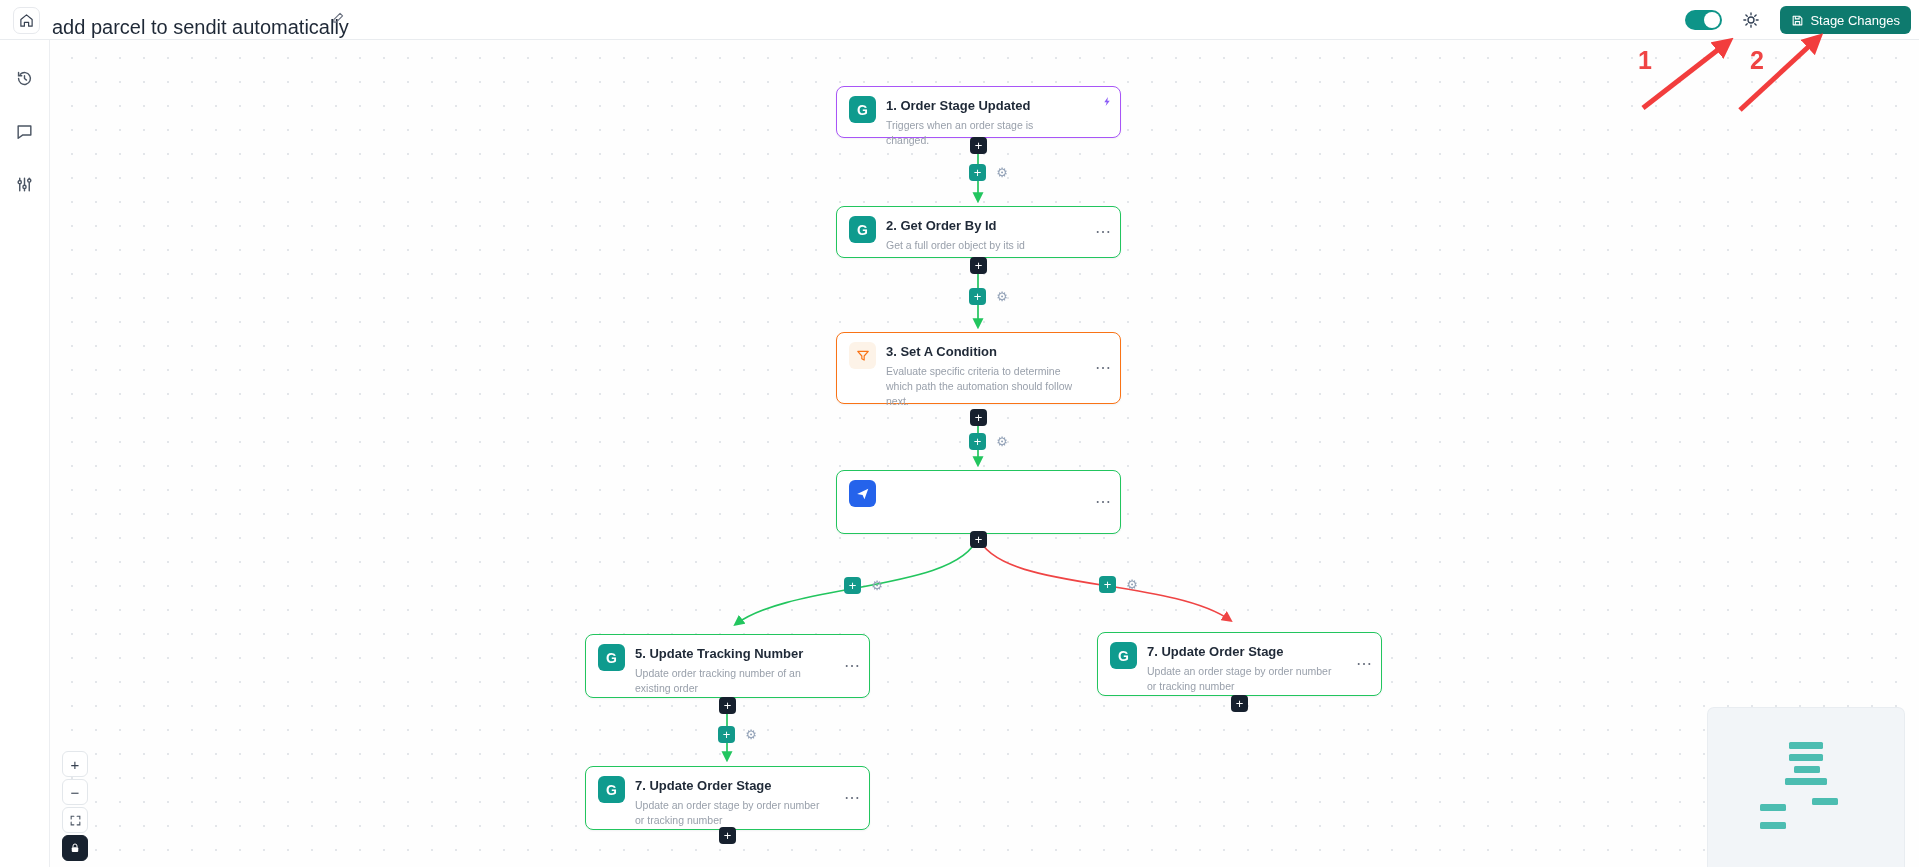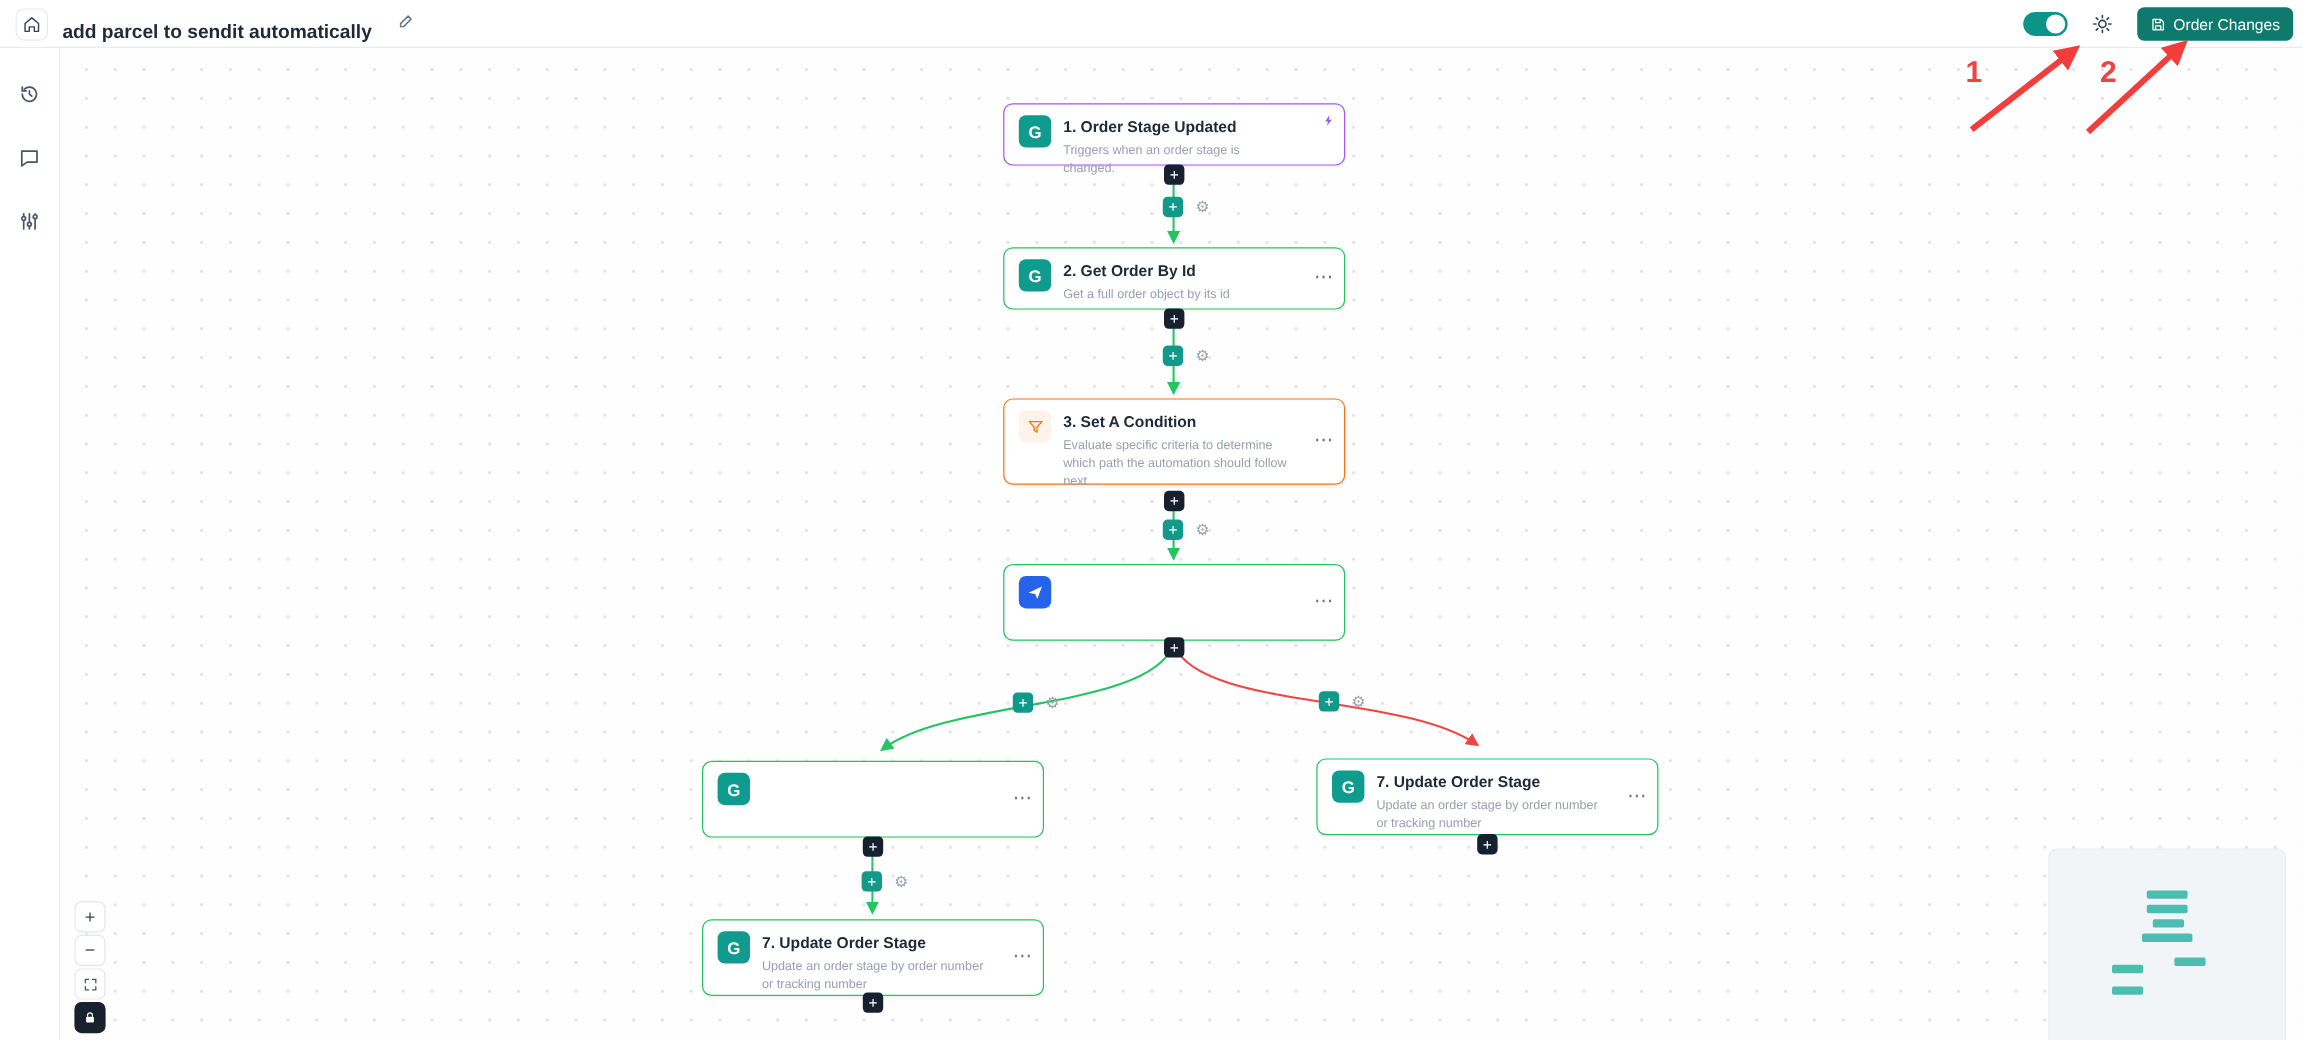--- a/index.html
+++ b/index.html
@@ -2,21 +2,21 @@
 <html><head>
 <meta charset="utf-8">
 <style>
 *{box-sizing:border-box;margin:0;padding:0}
 html,body{background:#e5e7eb}
 .stage{position:relative;width:1919px;height:867px;background:#fff;overflow:hidden;
   font-family:"Liberation Sans",sans-serif;color:#1f2937}
 
 .header{position:absolute;left:0;top:0;right:0;height:40px;background:#fff;border-bottom:1px solid #e9ecef;z-index:20}
 .homebtn{position:absolute;left:13px;top:7px;width:27px;height:27px;border:1px solid #e7e9ed;border-radius:7px;background:#fff;display:flex;align-items:center;justify-content:center;cursor:pointer}
-.title{position:absolute;left:52px;top:0;height:55px;display:flex;align-items:center;font-size:16px;font-weight:700;color:#1f2937}
+.title{position:absolute;left:52px;top:0;height:55px;display:flex;align-items:center;font-size:20px;font-weight:400;color:#1f2937}
 .pencil{position:absolute;left:331px;top:10px;background:none;border:none;cursor:pointer}
 .hright{position:absolute;right:8px;top:0;height:40px;display:flex;align-items:center;gap:15px}
 .toggle{width:37px;height:20px;border-radius:10px;background:#0d9488;position:relative;border:none;cursor:pointer}
 .knob{position:absolute;right:2px;top:2px;width:16px;height:16px;border-radius:50%;background:#fff}
 .savebtn{height:28px;background:#0e7a6e;border:none;border-radius:6px;color:#fff;font-size:13px;font-family:inherit;display:flex;align-items:center;gap:6px;padding:0 11px;cursor:pointer}
 
 .sidebar{position:absolute;left:0;top:40px;bottom:0;width:50px;background:#fff;border-right:1px solid #eceef1;z-index:19;display:flex;flex-direction:column;align-items:center;padding-top:24px;gap:25px}
 .sbtn{width:28px;height:28px;display:flex;align-items:center;justify-content:center;background:none;border:none;cursor:pointer}
 
 .canvas{position:absolute;left:50px;top:40px;right:0;bottom:0;background-color:#fefefe;
@@ -113,20 +113,24 @@
     <span class="nicon blue">
       <svg width="14" height="14" viewBox="0 0 24 24">
           <path d="M2 12 21 3l-6.5 18-3.2-7.2z" fill="#fff"></path>
         </svg>
     </span>
     <button class="nmenu">⋯</button>
   </div>
 
   <div class="node" style="left:585px;top:634px;height:64px">
     <span class="nicon teal">G</span>
+    <div>
+      <div class="ntitle">5. Update Tracking Number</div>
+      <div class="ndesc">Update order tracking number of an existing order</div>
+    </div>
     <button class="nmenu">⋯</button>
   </div>
 
   <div class="node" style="left:585px;top:766px;height:64px">
     <span class="nicon teal">G</span>
     <div>
       <div class="ntitle">7. Update Order Stage</div>
       <div class="ndesc">Update an order stage by order number or tracking number</div>
     </div>
     <button class="nmenu">⋯</button>
@@ -206,21 +210,21 @@
         <svg width="18" height="18" viewBox="0 0 24 24" fill="none" stroke="#334155" stroke-width="1.8" stroke-linecap="round">
             <circle cx="12" cy="12" r="4"></circle>
             <path d="M12 2.5v2.5M12 19v2.5M2.5 12H5M19 12h2.5M5.2 5.2l1.8 1.8M17 17l1.8 1.8M18.8 5.2 17 7M7 17l-1.8 1.8"></path>
           </svg>
       </button>
       <button class="savebtn">
         <svg width="13" height="13" viewBox="0 0 24 24" fill="none" stroke="#fff" stroke-width="2" stroke-linejoin="round">
             <path d="M4 4h12l4 4v12H4z"></path>
             <path d="M8 4v5h7V4M8 20v-6h8v6"></path>
           </svg>
-        <span>Order Changes</span>
+        <span>Stage Changes</span>
       </button>
     </div>
   </div>
 
   <div class="sidebar">
     <button class="sbtn">
       <svg width="19" height="19" viewBox="0 0 24 24" fill="none" stroke="#4b5563" stroke-width="1.8" stroke-linecap="round">
           <path d="M4.5 12a7.5 7.5 0 1 0 2.2-5.3M4.5 4.5v4h4"></path>
           <path d="M12 8.5V12l2.5 2"></path>
         </svg>

